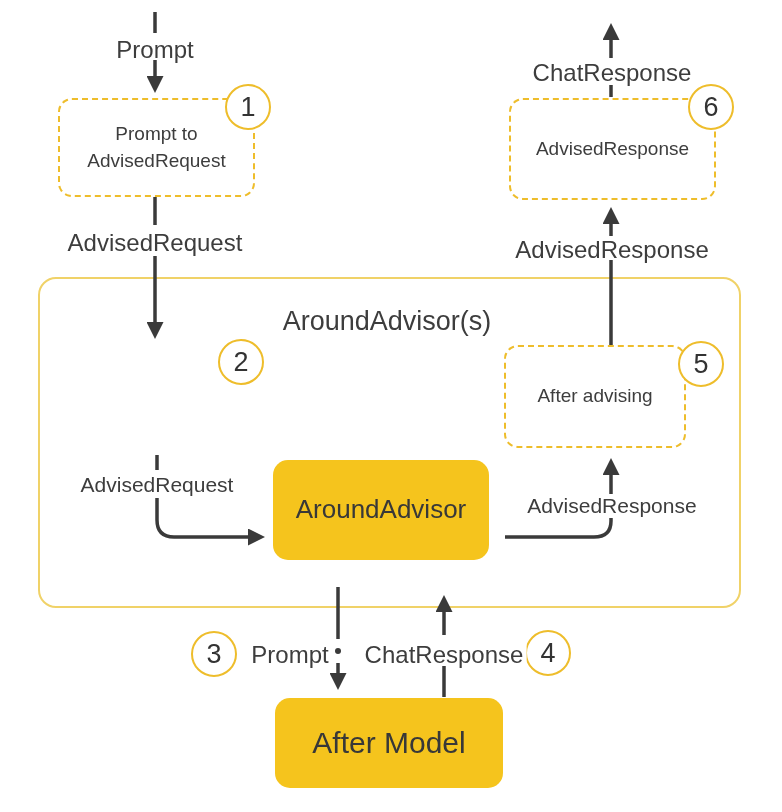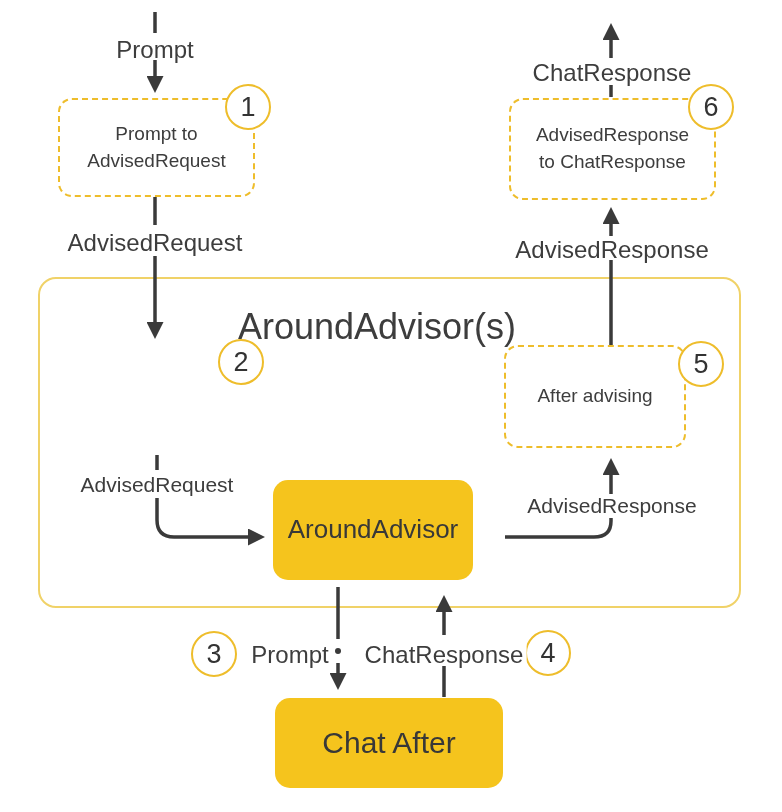--- a/index.html
+++ b/index.html
@@ -7,22 +7,22 @@
     position:relative; width:782px; height:812px; background:#ffffff;
     font-family:"Liberation Sans", sans-serif; color:var(--text,#3d3d3d);
     overflow:hidden;
   }
   .container-box {
     position:absolute; left:38px; top:277px; width:703px; height:331px;
     box-sizing:border-box; border:2px solid var(--container-border,#f0d268);
     border-radius:18px; background:transparent;
   }
   .container-title {
-    position:absolute; left:337px; top:27px; transform:translateX(-50%);
-    font-size:36px; white-space:nowrap; color:var(--text,#3d3d3d);
+    position:absolute; left:347px; top:27px; transform:translateX(-50%);
+    font-size:27px; white-space:nowrap; color:var(--text,#3d3d3d);
   }
   .dashed-node {
     position:absolute; box-sizing:border-box; background:#ffffff;
     border:2px dashed var(--dashed-border,#eebd2b); border-radius:14px;
     display:flex; flex-direction:column; align-items:center; justify-content:center;
     text-align:left; font-size:19px; line-height:1.4; color:var(--text,#3d3d3d);
   }
   .solid-node {
     position:absolute; box-sizing:border-box; background:var(--node-fill,#f5c41d);
     border-radius:15px; display:flex; flex-direction:column; align-items:center;
@@ -62,30 +62,29 @@
 
   <div class="badge" style="left:218px; top:339px;">2</div>
 
   <div class="dashed-node" style="left:504px; top:345px; width:182px; height:103px;">
     <div>After advising</div>
   </div>
   <div class="badge" style="left:678px; top:341px;">5</div>
 
   <div class="dashed-node" style="left:509px; top:98px; width:207px; height:102px;">
     <div>AdvisedResponse</div>
-    <div>to ChatResponse</div>
   </div>
   <div class="badge" style="left:688px; top:84px;">6</div>
 
-  <div class="solid-node" style="left:273px; top:480px; width:200px; height:100px;">
+  <div class="solid-node" style="left:273px; top:460px; width:216px; height:100px;">
     <div>AroundAdvisor</div>
   </div>
 
   <div class="solid-node chat-model-node" style="left:275px; top:698px; width:228px; height:90px;">
-    <div>Chat After</div>
+    <div>After Model</div>
   </div>
 
   <div class="badge" style="left:191px; top:631px;">3</div>
   <div class="badge" style="left:525px; top:630px;">4</div>
 
   <div class="edge-label" style="left:155px; top:36px;">Prompt</div>
   <div class="edge-label" style="left:155px; top:229px;">AdvisedRequest</div>
   <div class="edge-label" style="left:157px; top:473px; font-size:21px;">AdvisedRequest</div>
   <div class="edge-label" style="left:290px; top:641px;">Prompt</div>
   <div class="edge-label" style="left:444px; top:641px;">ChatResponse</div>

